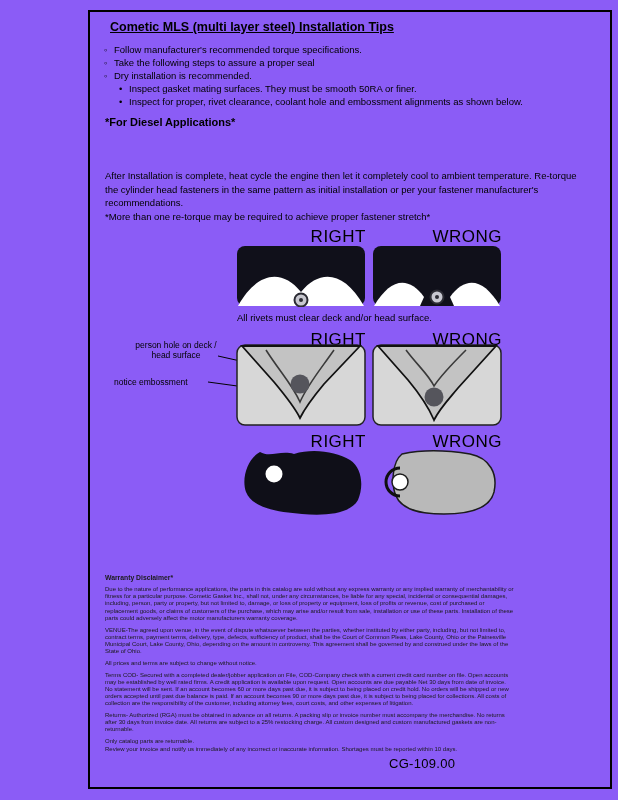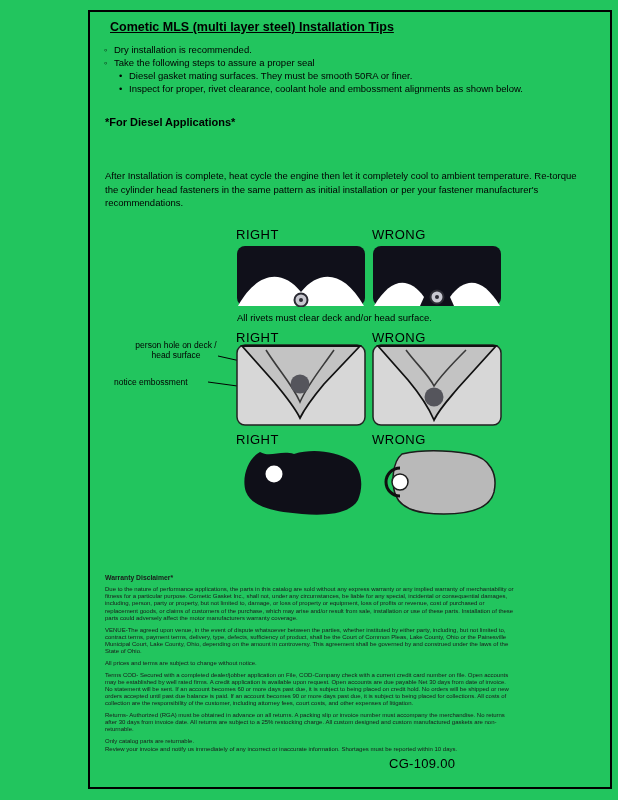--- a/index.html
+++ b/index.html
@@ -1,58 +1,60 @@
 <!DOCTYPE html>
 <html><head>
 <meta charset="utf-8">
 <style>
   *{margin:0;padding:0;box-sizing:border-box}
   body{width:618px;height:800px;background:#ffffff}
-  .page{position:relative;width:618px;height:800px;background:#22c55e;overflow:hidden;
+  .page{position:relative;width:618px;height:800px;background:#8b5cf6;overflow:hidden;
         font-family:"Liberation Sans",sans-serif;color:#000}
   .frame{position:absolute;left:88px;top:10px;width:524px;height:779px;border:2px solid #000}
   .title{position:absolute;left:110px;top:20px;font-size:12.5px;font-weight:700;
          text-decoration:underline;white-space:nowrap}
   .bullets{position:absolute;left:103px;top:43px;width:492px;font-size:9.5px;line-height:13px}
   .bullet{position:relative;padding-left:11px}
   .bullet::before{content:"◦";position:absolute;left:1px;top:0}
   .bullet.sub{margin-left:15px}
   .bullet.sub::before{content:"•"}
   .diesel-heading{position:absolute;left:105px;top:116px;font-size:11px;font-weight:700}
   .para{position:absolute;left:105px;width:480px;font-size:9.5px;line-height:13.5px}
   .p1{top:134px}.p2{top:169px}
   .note{position:absolute;left:105px;top:211px;font-size:9.5px}
-  .dg-label{position:absolute;width:130px;text-align:left;font-size:13px;letter-spacing:.5px}
+  .dg-label{position:absolute;width:130px;text-align:right;font-size:17px;letter-spacing:.5px}
   .panel{position:absolute;width:130px}
   .panel svg{display:block}
   .caption{position:absolute;font-size:9.5px;line-height:12px}
   .callout{position:absolute;font-size:8.5px;line-height:10px}
   .callout-lines{position:absolute}
   .legal{position:absolute;left:105px;top:574px;width:410px;color:#1a1a1a}
   .legal h3{font-size:6.8px;font-weight:700;margin-bottom:5px}
   .legal p{font-size:6px;line-height:7.2px;margin-bottom:4.5px}
   .footer-code{position:absolute;left:389px;top:756px;font-size:13px;letter-spacing:.3px}
 </style>
 </head>
 <body>
 
 <div class="page">
   <div class="frame"></div>
 
   <h1 class="title">Cometic MLS (multi layer steel) Installation Tips</h1>
 
   <div class="bullets">
+    <div class="bullet"><span>Follow manufacturer's recommended torque specifications.</span></div>
+    <div class="bullet"><span>Take the following steps to assure a proper seal</span></div>
     <div class="bullet"><span>Dry installation is recommended.</span></div>
-    <div class="bullet"><span>Take the following steps to assure a proper seal</span></div>
-    <div class="bullet sub"><span>Diesel gasket mating surfaces. They must be smooth 50RA or finer.</span></div>
+    <div class="bullet sub"><span>Inspect gasket mating surfaces. They must be smooth 50RA or finer.</span></div>
     <div class="bullet sub"><span>Inspect for proper, rivet clearance, coolant hole and embossment alignments as shown below.</span></div>
   </div>
 
   <h2 class="diesel-heading">*For Diesel Applications*</h2>
   <p class="para p2">After Installation is complete, heat cycle the engine then let it completely cool to ambient temperature. Re-torque the cylinder head fasteners in the same pattern as initial installation or per your fastener manufacturer's recommendations.</p>
+  <p class="note">*More than one re-torque may be required to achieve proper fastener stretch*</p>
 
   <div class="dg-label" style="left:236px;top:227px">RIGHT</div>
   <div class="dg-label" style="left:372px;top:227px">WRONG</div>
   <div class="panel" style="left:236px;top:245px">
     <svg viewBox="0 0 130 62" width="130" height="62">
       <rect x="1" y="1" width="128" height="60" rx="8" fill="#10101a"></rect>
       <path d="M2,61 C22,26 46,24 65,47 C84,24 108,26 128,61 Z" fill="#ffffff"></path>
       <circle cx="65" cy="55" r="6.5" fill="#c8c8d0" stroke="#2b2b33" stroke-width="2"></circle>
       <circle cx="65" cy="55" r="2" fill="#2b2b33"></circle>
     </svg>

